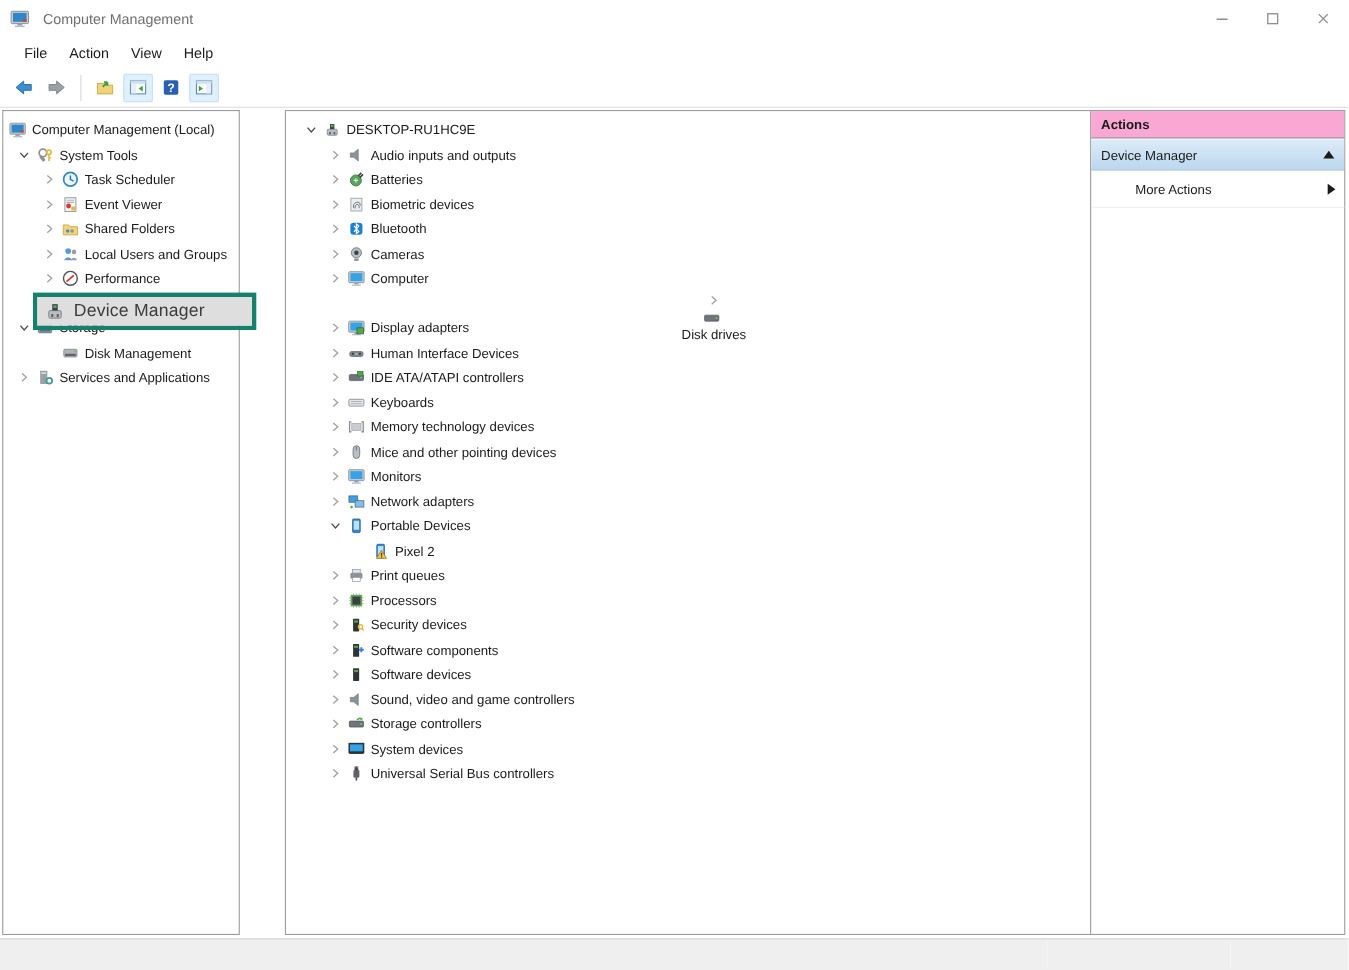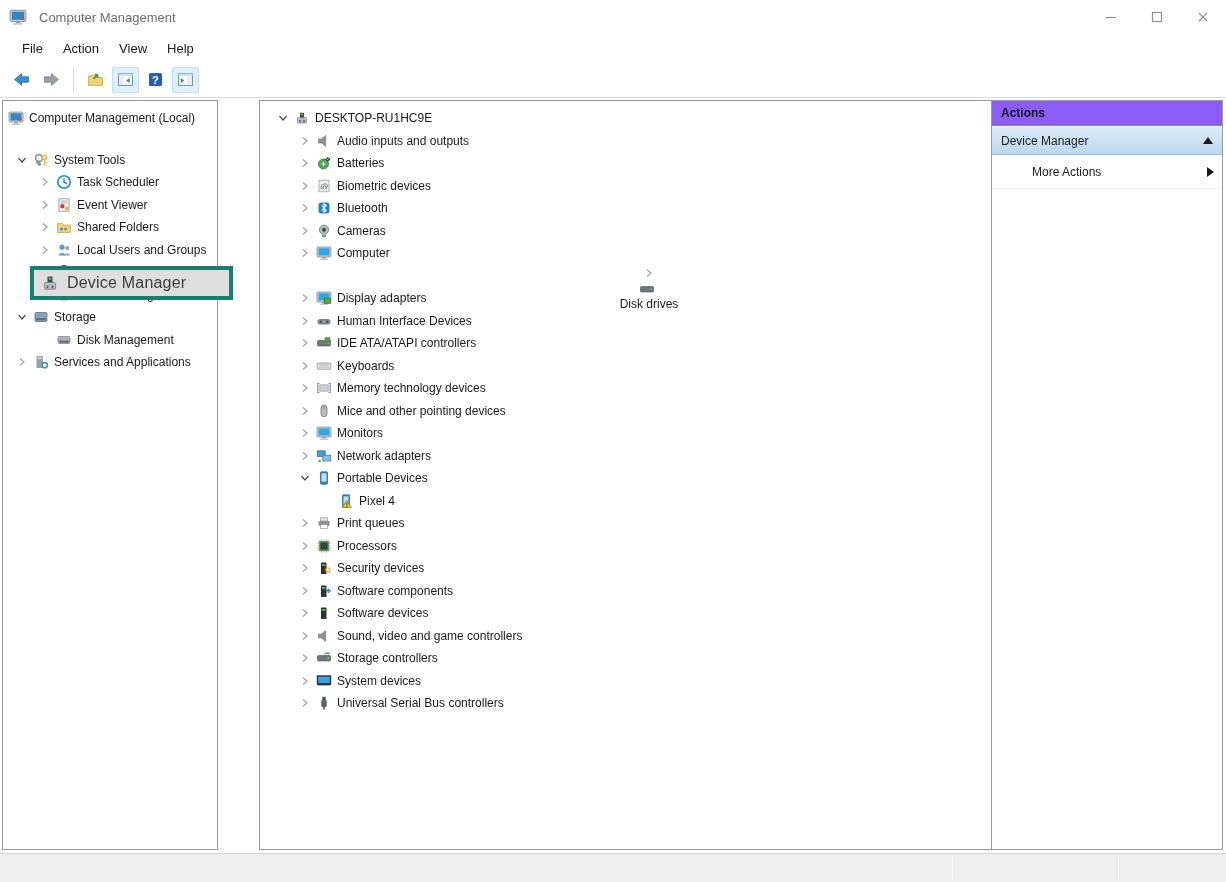--- a/index.html
+++ b/index.html
@@ -38,21 +38,21 @@
 
   
   .tree { padding-top:6px; overflow:hidden; height:100%; }
   .tree-row { height:22.5px; display:flex; align-items:center; white-space:nowrap; }
   .chev { width:22px; height:16px; display:inline-flex; align-items:center; justify-content:center; flex:none; }
   .node-icon { width:16px; height:16px; margin-right:5px; display:inline-flex; flex:none; }
   .node-label { font-size:12px; }
 
   
   .actions-header { height:25px; line-height:25px; padding-left:9px; font-weight:bold;
-    font-size:12px; border-bottom:1px solid #8a8a8a; background:#8b5cf6; }
+    font-size:12px; border-bottom:1px solid #8a8a8a; background:#f9a8d4; }
   .actions-group { height:29px; display:flex; align-items:center; padding:0 9px;
     background:linear-gradient(#dcebf8, #bcd7ee);
     border-top:1px solid #eaf3fb; border-bottom:1px solid #9cbcd8; }
   .actions-group .grp-label { flex:1; }
   .tri-up { width:0; height:0; border-left:5px solid transparent; border-right:5px solid transparent; border-bottom:7px solid #1a1a1a; }
   .tri-right { width:0; height:0; border-top:5px solid transparent; border-bottom:5px solid transparent; border-left:7px solid #1a1a1a; }
   .actions-item { height:34px; display:flex; align-items:center; padding:0 8px 0 40px;
     border-bottom:1px solid #f0f0f0; }
   .actions-item .item-label { flex:1; }
 
@@ -171,21 +171,21 @@
             <svg width="100%" height="100%" viewBox="0 0 16 16">
               <rect x="1" y="2" width="14" height="10" rx="1" fill="#c9cdd2" stroke="#8a8f96" stroke-width="0.8"></rect>
    <rect x="2.5" y="3.3" width="11" height="7.2" fill="#2f86c9"></rect>
    <rect x="6" y="12" width="4" height="1.6" fill="#9aa0a6"></rect>
               <rect x="4" y="13.6" width="8" height="1.2" fill="#b7bcc2"></rect>
               <rect x="10.5" y="8.5" width="3" height="2" fill="#d04437"></rect>
             </svg>
           </span>
           <span class="node-label">Computer Management (Local)</span>
         </div>
-        <div class="tree-row" style="padding-left: 8px; margin-top: 19px;">
+        <div class="tree-row" style="padding-left: 8px;">
           <span class="chev">
             <svg width="100%" height="100%" viewBox="0 0 16 16">
               <polyline points="4.5,6 8,10 11.5,6" fill="none" stroke="#4a4a4a" stroke-width="1.2"></polyline>
             </svg>
           </span>
           <span class="node-icon">
             <svg width="100%" height="100%" viewBox="0 0 16 16">
               <circle cx="6" cy="6" r="3.4" fill="none" stroke="#8d9298" stroke-width="1.6"></circle>
      <rect x="4" y="8" width="3" height="6" rx="1" fill="#8d9298" transform="rotate(-40 5.5 11)"></rect>
      <circle cx="11.5" cy="5.5" r="2" fill="none" stroke="#e2b93b" stroke-width="1.5"></circle>
@@ -585,21 +585,21 @@
           <span class="chev"></span>
           <span class="node-icon">
             <svg width="100%" height="100%" viewBox="0 0 16 16">
               <rect x="4.5" y="1.8" width="7" height="12.4" rx="1" fill="#2f86c9" stroke="#1f5e91" stroke-width="0.7"></rect>
    <rect x="5.5" y="3.4" width="5" height="8.2" fill="#bfe0f5"></rect>
               <path d="M8.8 7.2 L13.4 14.6 H4.2 Z" fill="#f4c430" stroke="#8a6d1a" stroke-width="0.6"></path>
      <rect x="8.3" y="9.6" width="1.1" height="2.6" fill="#3c3c3c"></rect>
               <rect x="8.3" y="12.8" width="1.1" height="1.1" fill="#3c3c3c"></rect>
             </svg>
           </span>
-          <span class="node-label">Pixel 4</span>
+          <span class="node-label">Pixel 2</span>
         </div>
         <div class="tree-row" style="padding-left: 34px;">
           <span class="chev">
             <svg width="100%" height="100%" viewBox="0 0 16 16">
               <polyline points="6,4.5 10,8 6,11.5" fill="none" stroke="#a0a0a0" stroke-width="1.2"></polyline>
             </svg>
           </span>
           <span class="node-icon">
             <svg width="100%" height="100%" viewBox="0 0 16 16">
               <rect x="2.5" y="6" width="11" height="5" rx="1" fill="#8d9298"></rect>

